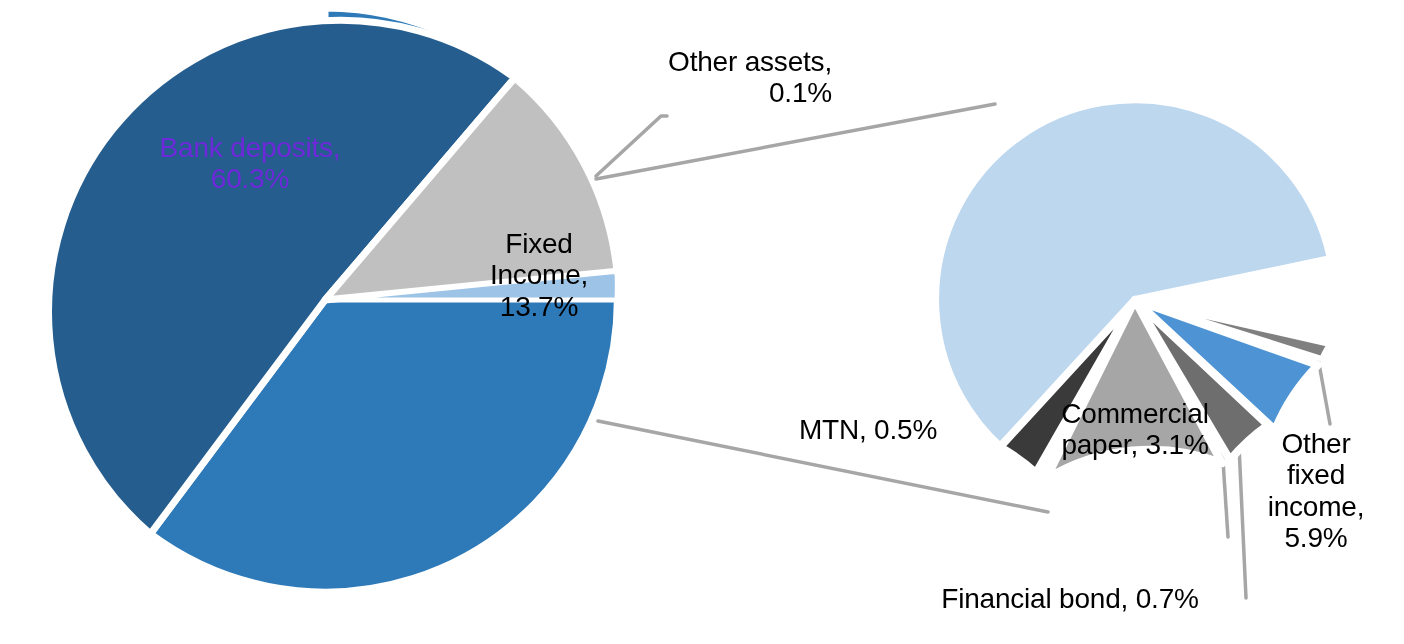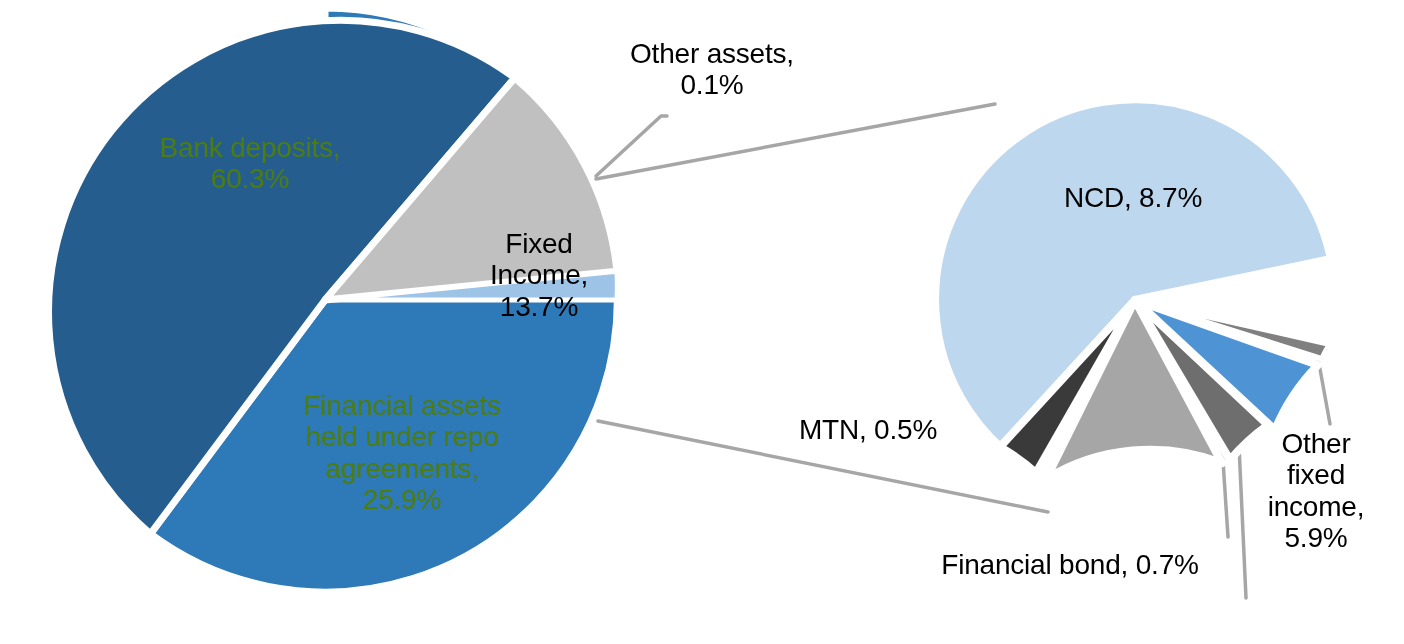--- a/index.html
+++ b/index.html
@@ -28,35 +28,35 @@
   }
   .lbl {
     position: absolute;
     font-family: "Liberation Sans", sans-serif;
     font-size: 28px;
     line-height: 1.12;
     white-space: pre;
     letter-spacing: -0.2px;
   }
   .lbl-dark  { color: #000000; }
-  .lbl-light { color: #4d7c0f; }
+  .lbl-light { color: #6d28d9; }
   .ctr { text-align: center; }
 
   
   #label-bank-deposits      { left: 120px; top: 132px; width: 260px; }
   #label-fixed-income       { left: 454px; top: 228px; width: 170px; }
   #label-repo               { left: 252px; top: 390px; width: 300px; }
-  #label-other-assets       { left: 592px; top: 38px;  width: 240px; }
+  #label-other-assets       { left: 592px; top: 46px;  width: 240px; text-align: right; }
 
   
   #label-ncd                { left: 1028px; top: 182px; width: 210px; }
   #label-commercial-paper   { left: 1030px; top: 398px; width: 210px; }
   #label-mtn                { left: 768px;  top: 414px; width: 200px; }
   #label-enterprise-bond    { left: 870px;  top: 522px; width: 360px; }
-  #label-financial-bond     { left: 900px;  top: 549px; width: 340px; }
+  #label-financial-bond     { left: 900px;  top: 583px; width: 340px; }
   #label-other-fixed-income { left: 1256px; top: 428px; width: 120px; }
 </style>
 </head>
 <body>
 
 <div id="chart-root">
 
   <svg id="chart-svg" viewBox="0 0 1404 644">
 
     <g>
@@ -101,30 +101,27 @@
     </g>
   </svg>
 
   <div class="lbl lbl-light ctr" id="label-bank-deposits">Bank deposits,
 60.3%</div>
 
   <div class="lbl lbl-dark ctr" id="label-fixed-income">Fixed
 Income,
 13.7%</div>
 
-  <div class="lbl lbl-light ctr" id="label-repo">Financial assets
-held under repo
-agreements,
-25.9%</div>
 
   <div class="lbl lbl-dark ctr" id="label-other-assets">Other assets,
 0.1%</div>
 
-  <div class="lbl lbl-dark ctr" id="label-ncd">NCD, 8.7%</div>
 
+  <div class="lbl lbl-dark ctr" id="label-commercial-paper">Commercial
+paper, 3.1%</div>
 
   <div class="lbl lbl-dark ctr" id="label-mtn">MTN, 0.5%</div>
 
 
   <div class="lbl lbl-dark ctr" id="label-financial-bond">Financial bond, 0.7%</div>
 
   <div class="lbl lbl-dark ctr" id="label-other-fixed-income">Other
 fixed
 income,
 5.9%</div>

